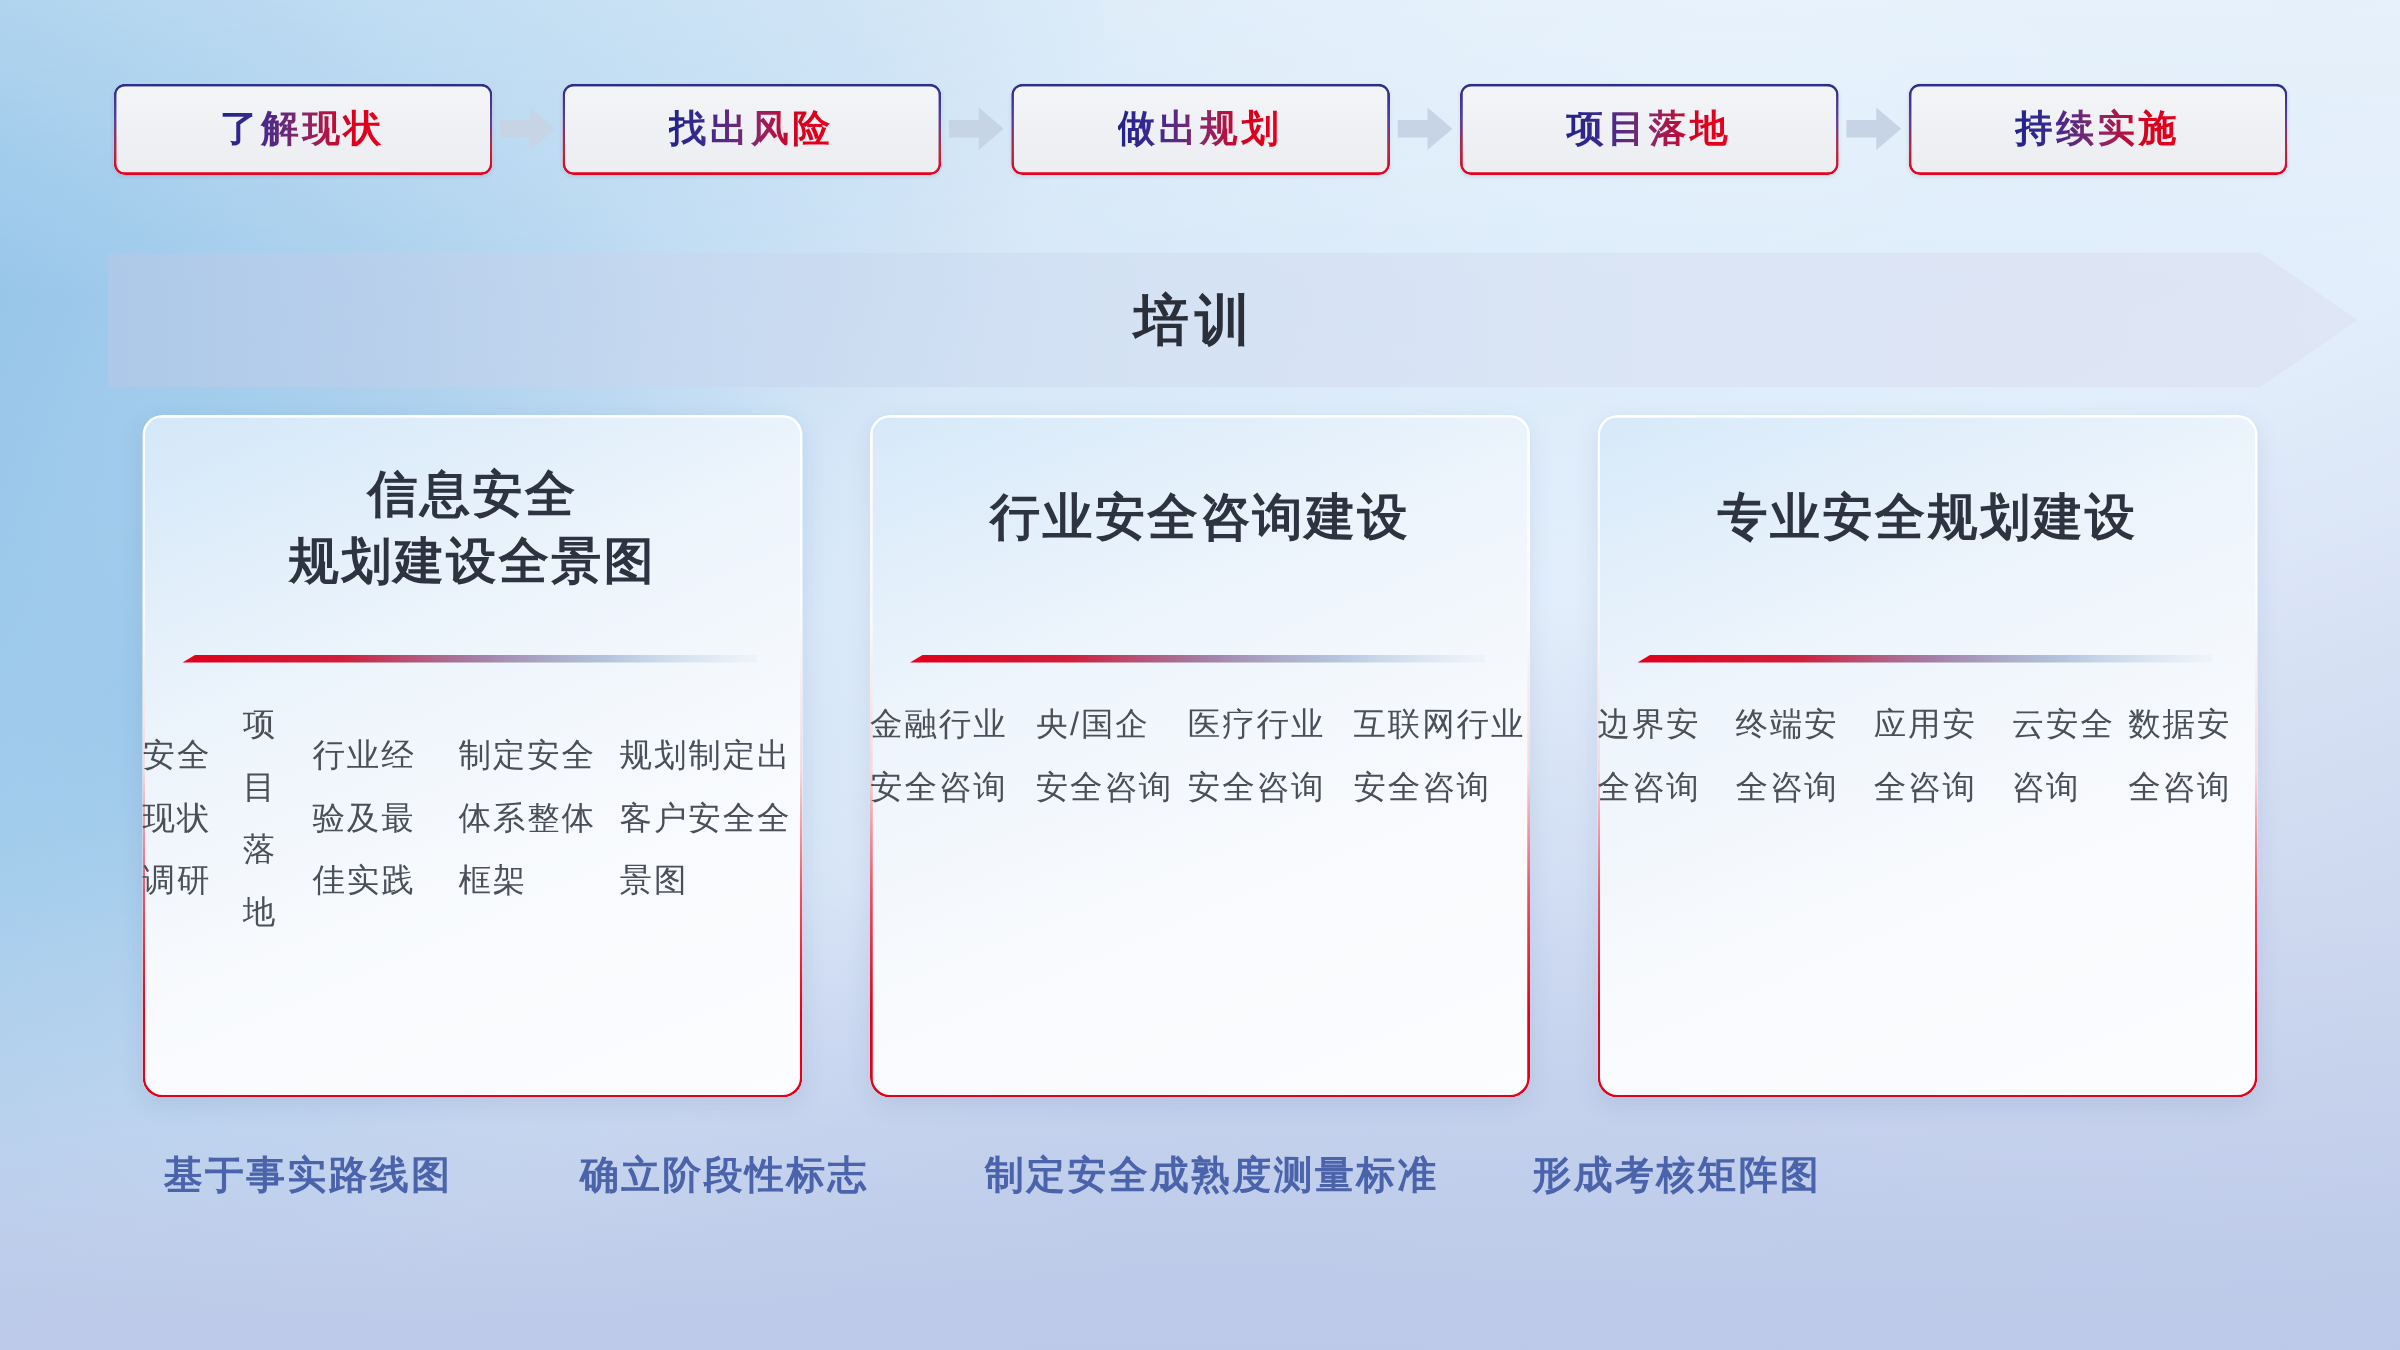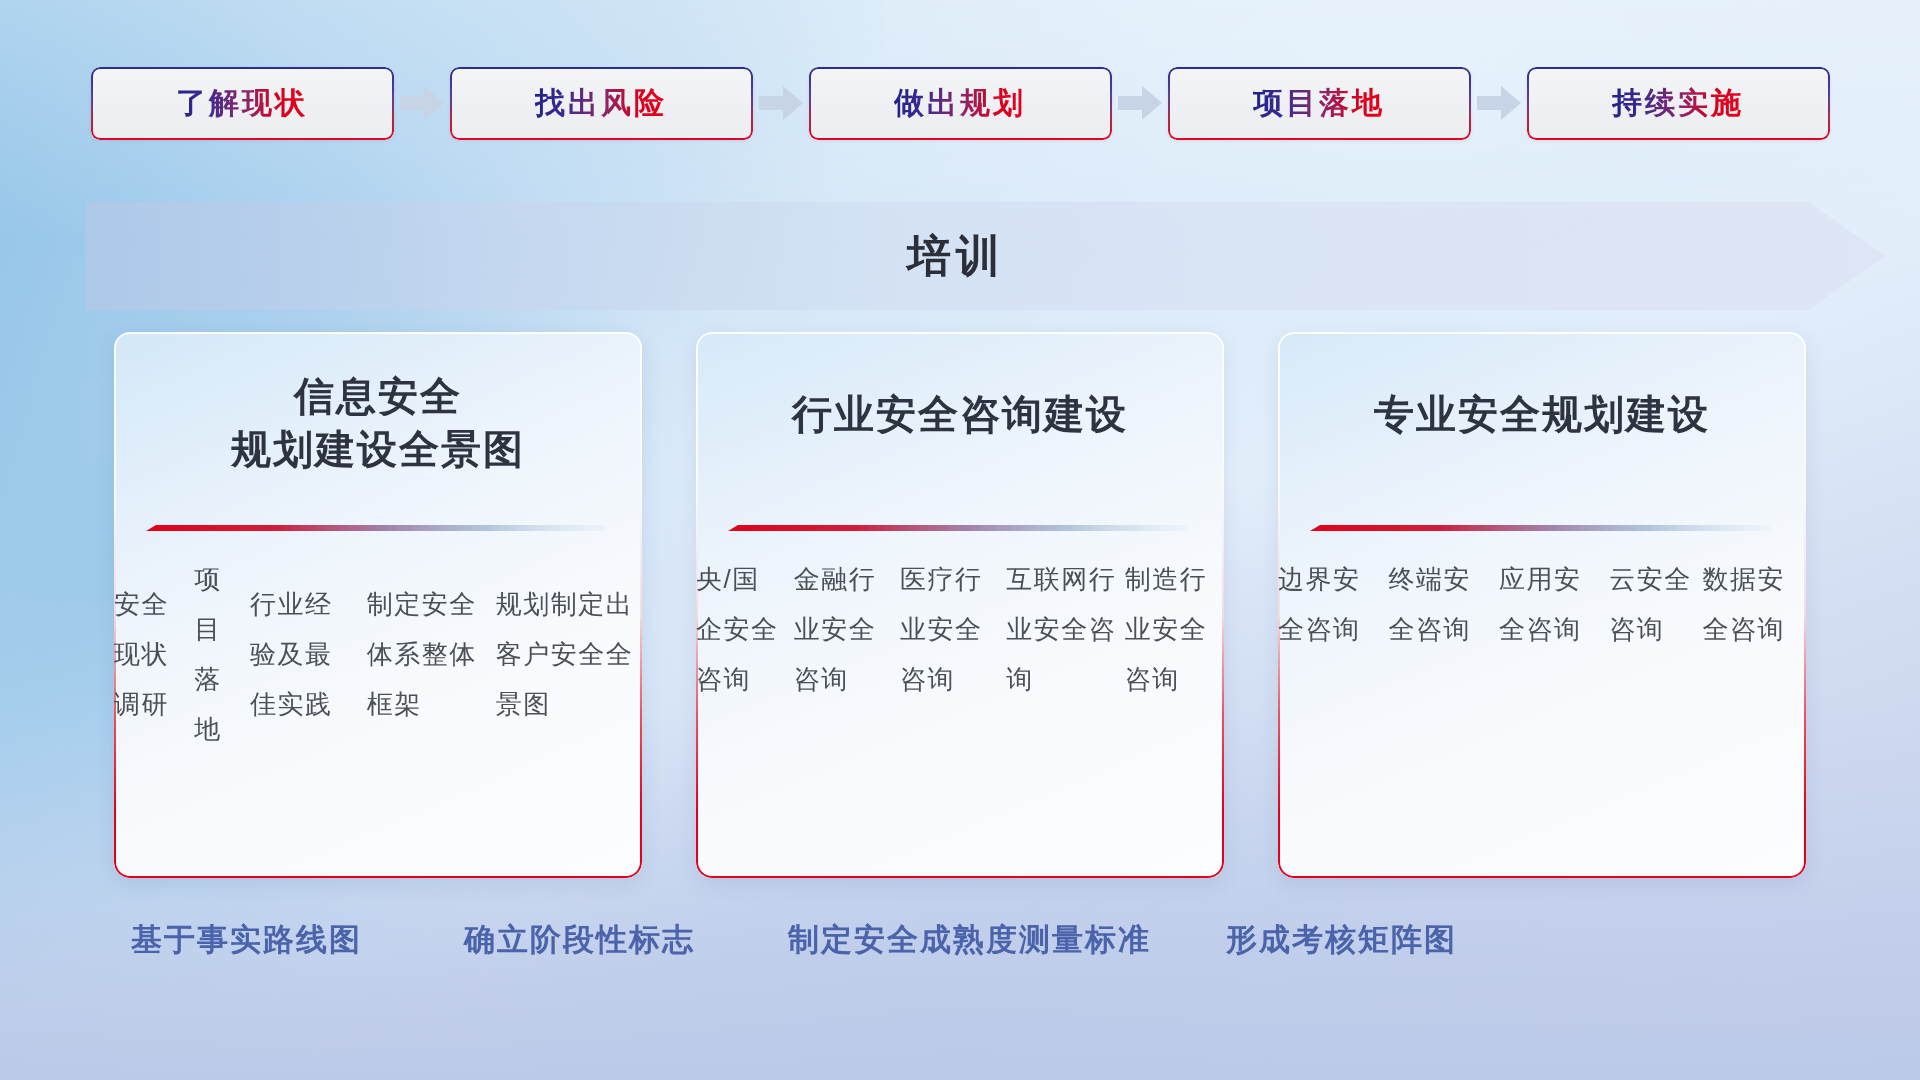--- a/index.html
+++ b/index.html
@@ -248,25 +248,24 @@
             <stop offset="28%" stop-color="#cf1230" stop-opacity="0.95"></stop>
             <stop offset="52%" stop-color="#8a5a8e" stop-opacity="0.75"></stop>
             <stop offset="74%" stop-color="#7f9cc4" stop-opacity="0.55"></stop>
             <stop offset="100%" stop-color="#b9cee3" stop-opacity="0.10"></stop>
           </linearGradient>
         </defs>
         <path d="M10 0 H460 L460 6 H0 Z" fill="url(#dg2)"></path>
       </svg>
     </div>
     <ul class="card-list">
+      <li>金融行业安全咨询</li>
       <li>央/国企安全咨询</li>
-      <li>金融行业安全咨询</li>
       <li>医疗行业安全咨询</li>
       <li>互联网行业安全咨询</li>
-      <li>制造行业安全咨询</li>
     </ul>
   </div>
 
   <div class="card c3">
     <div class="card-title">专业安全规划建设</div>
     <div class="divider">
       <svg width="460" height="11" viewBox="0 0 460 11" preserveAspectRatio="none" aria-hidden="true">
         <defs>
           <linearGradient id="dg3" x1="0" y1="0" x2="1" y2="0">
             <stop offset="0%" stop-color="#e2001a" stop-opacity="1"></stop>

